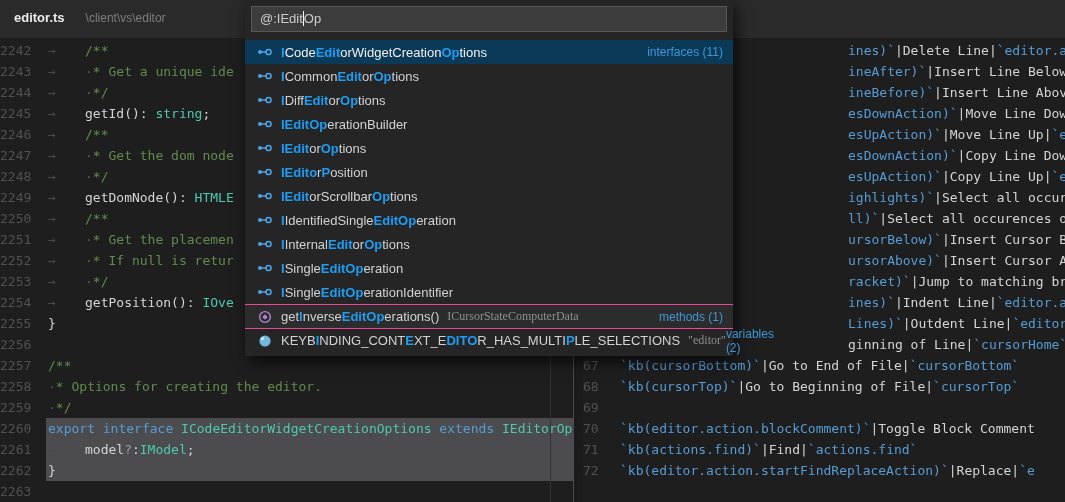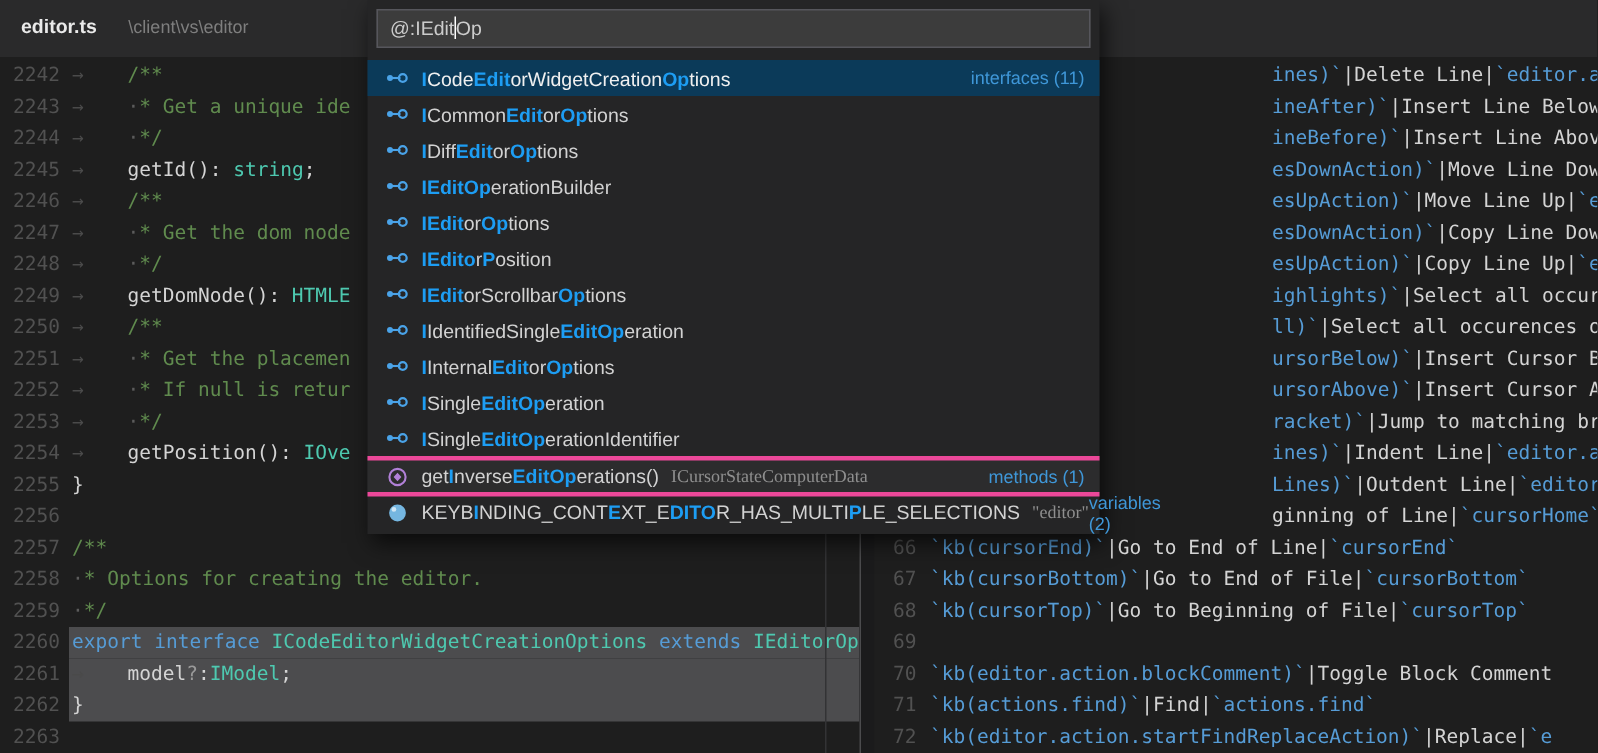--- a/index.html
+++ b/index.html
@@ -17,21 +17,21 @@
   .titlebar .tab{display:inline-flex;align-items:baseline;gap:21px;padding:10px 0 0 14px;}
   .tab-file{color:#eaeaea;font-size:13px;font-weight:bold;}
   .tab-path{color:#7e7e7e;font-size:12px;}
 
   .pane{position:absolute;top:38px;bottom:0;overflow:hidden;background:var(--editor-bg);}
   #left-pane{left:0;width:573px;}
   #right-pane{left:583px;width:482px;}
   .lines{position:relative;padding-top:2px;}
   .cl{position:relative;height:21px;line-height:21px;white-space:pre;
       font-family:"DejaVu Sans Mono",monospace;font-size:13px;color:var(--text);}
-  .cl .gut{position:absolute;left:0;top:0;width:40px;text-align:right;color:var(--gutter);}
+  .cl .gut{position:absolute;left:0;top:0;width:40px;color:var(--gutter);}
   #left-pane .cl .code{position:absolute;left:48px;top:0;}
   #right-pane .cl .gut{width:28px;}
   #right-pane .cl .code{position:absolute;left:37px;top:0;}
   #right-pane .cl.frag .code{left:265px;}
   .cl.hl .hlband{position:absolute;left:46px;right:0;top:0;height:21px;background:var(--range-highlight);}
   .cl .code{position:relative;}
   .tabws{display:inline-block;width:37px;color:var(--whitespace);}
   .s-t{color:var(--text);} .s-c{color:var(--comment);} .s-k{color:var(--keyword);}
   .s-y{color:var(--type);} .s-d{color:#5c5c5c;} .s-m{color:#9a9a9a;} .s-b{color:var(--keyword);}
 
@@ -40,21 +40,21 @@
 
   .quickopen{position:absolute;left:245px;top:0;width:488px;background:var(--widget-bg);
              box-shadow:3px 6px 14px rgba(0,0,0,.65);padding-bottom:4px;}
   .qinput{margin:6px;height:26px;background:var(--input-bg);border:1px solid #56565c;
           color:#cccccc;font-size:13px;line-height:24px;padding:0 8px;white-space:pre;}
   .caret{display:inline-block;width:1px;height:15px;background:#ffffff;vertical-align:-3px;}
   .qlist{padding-top:2px;}
   .qrow{display:flex;align-items:center;height:24px;padding:0 10px 0 12px;color:#d2d2d2;font-size:13px;}
   .qrow.sel{background:var(--selected-bg);color:#f0f0f0;}
   .qrow.alt{background:#2c2c2d;}
-  .qrow.sep{border-top:3px solid #ec4899;}
+  .qrow.sep{border-top:1px solid #ec4899;}
   .qicon{width:16px;height:16px;margin-right:8px;flex:0 0 16px;display:inline-flex;align-items:center;}
   .qlabel{white-space:pre;}
   .qlabel .hl{color:var(--match-blue);font-weight:bold;}
   .qdetail{color:var(--detail);font-size:12px;margin-left:8px;white-space:pre;font-family:Liberation Serif, serif;}
   .qgroup{margin-left:auto;color:var(--group-label);font-size:12px;}
 </style>
 </head>
 <body>
 
 <div class="titlebar">
@@ -104,21 +104,20 @@
       <div class="cl frag"><span class="code"><span class="s-b">esDownAction)`</span><span class="s-t">|Copy Line Dow</span></span></div>
       <div class="cl frag"><span class="code"><span class="s-b">esUpAction)`</span><span class="s-t">|Copy Line Up|</span><span class="s-b">`e</span></span></div>
       <div class="cl frag"><span class="code"><span class="s-b">ighlights)`</span><span class="s-t">|Select all occur</span></span></div>
       <div class="cl frag"><span class="code"><span class="s-b">ll)`</span><span class="s-t">|Select all occurences o</span></span></div>
       <div class="cl frag"><span class="code"><span class="s-b">ursorBelow)`</span><span class="s-t">|Insert Cursor B</span></span></div>
       <div class="cl frag"><span class="code"><span class="s-b">ursorAbove)`</span><span class="s-t">|Insert Cursor A</span></span></div>
       <div class="cl frag"><span class="code"><span class="s-b">racket)`</span><span class="s-t">|Jump to matching br</span></span></div>
       <div class="cl frag"><span class="code"><span class="s-b">ines)`</span><span class="s-t">|Indent Line|</span><span class="s-b">`editor.a</span></span></div>
       <div class="cl frag"><span class="code"><span class="s-b">Lines)`</span><span class="s-t">|Outdent Line|</span><span class="s-b">`editor</span></span></div>
       <div class="cl frag"><span class="code"><span class="s-t">ginning of Line|</span><span class="s-b">`cursorHome`</span></span></div>
-      <div class="cl"><span class="gut">66</span><span class="code"><span class="s-b">`kb(cursorEnd)`</span><span class="s-t">|Go to End of Line|</span><span class="s-b">`cursorEnd`</span></span></div>
       <div class="cl"><span class="gut">67</span><span class="code"><span class="s-b">`kb(cursorBottom)`</span><span class="s-t">|Go to End of File|</span><span class="s-b">`cursorBottom`</span></span></div>
       <div class="cl"><span class="gut">68</span><span class="code"><span class="s-b">`kb(cursorTop)`</span><span class="s-t">|Go to Beginning of File|</span><span class="s-b">`cursorTop`</span></span></div>
       <div class="cl"><span class="gut">69</span></div>
       <div class="cl"><span class="gut">70</span><span class="code"><span class="s-b">`kb(editor.action.blockComment)`</span><span class="s-t">|Toggle Block Comment</span></span></div>
       <div class="cl"><span class="gut">71</span><span class="code"><span class="s-b">`kb(actions.find)`</span><span class="s-t">|Find|</span><span class="s-b">`actions.find`</span></span></div>
       <div class="cl"><span class="gut">72</span><span class="code"><span class="s-b">`kb(editor.action.startFindReplaceAction)`</span><span class="s-t">|Replace|</span><span class="s-b">`e</span></span></div>
     </div>
 </div>
 
 <div class="quickopen">

